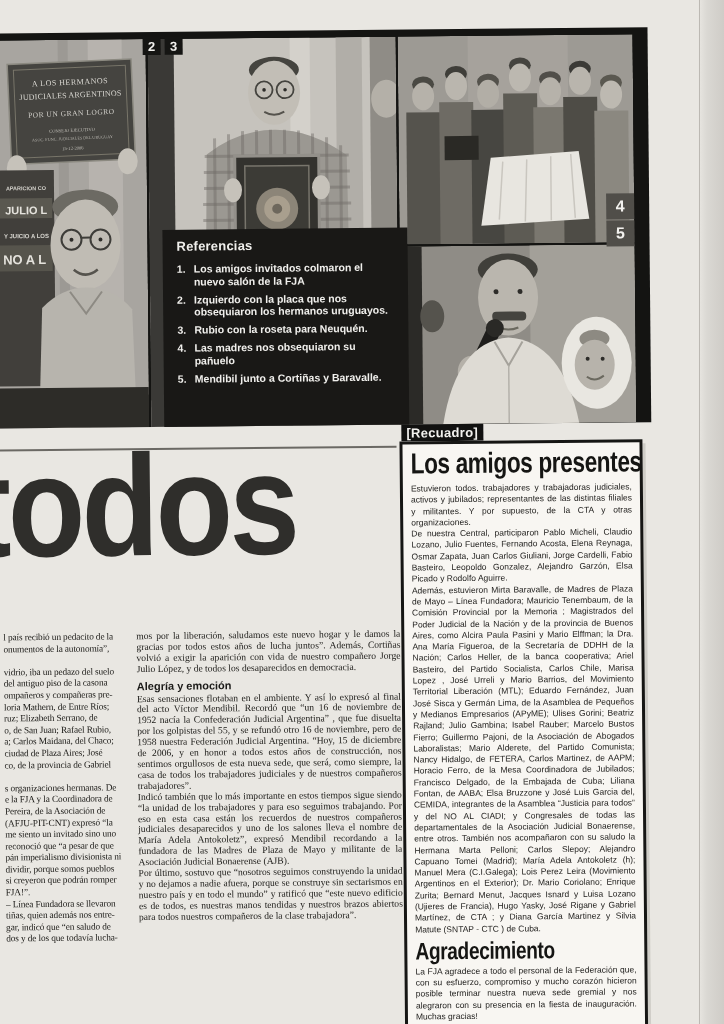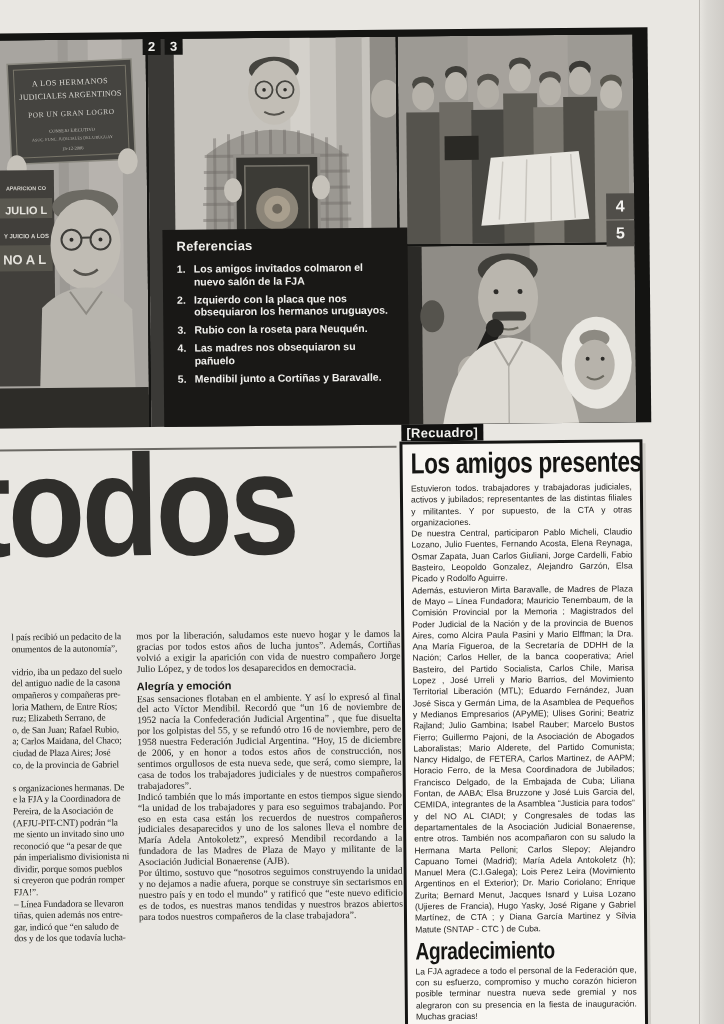--- a/index.html
+++ b/index.html
@@ -50,21 +50,21 @@
   #headline{
     position:absolute;left:-31px;top:432px;height:150px;
     font-family:"Liberation Sans",sans-serif;font-weight:bold;font-size:144px;line-height:144px;
     color:#2f2e2b;letter-spacing:-4px;white-space:nowrap;
     transform:scaleX(0.88);transform-origin:0 0;
   }
   #leftcol{
     position:absolute;left:2px;top:629px;width:133px;
     font-size:9.4px;line-height:11.6px;color:#21201d;letter-spacing:-0.15px;
   }
-  .lcol-line{white-space:nowrap;min-height:11.6px;overflow:hidden;margin-left:8px;}
+  .lcol-line{white-space:nowrap;min-height:11.6px;overflow:hidden;}
   #midcol{
     position:absolute;left:135px;top:629px;width:264px;
     font-size:9.6px;line-height:10.9px;color:#21201d;text-align:justify;
   }
   #midcol p{margin:0;}
   #midcol .subhead{
     font-family:"Liberation Sans",sans-serif;font-weight:bold;font-size:11px;
     margin:6px 0 2px 0;text-align:left;color:#1b1a18;
   }
 
@@ -323,21 +323,21 @@
     <div id="leftcol">
 
         <div class="lcol-line">l país recibió un pedacito de la</div>
 
         <div class="lcol-line">onumentos de la autonomía”,</div>
 
         <div class="lcol-line"></div>
 
         <div class="lcol-line">vidrio, iba un pedazo del suelo</div>
 
-        <div class="lcol-line">del antiguo nadie de la casona</div>
+        <div class="lcol-line">del antiguo piso de la casona</div>
 
         <div class="lcol-line">ompañeros y compañeras pre-</div>
 
         <div class="lcol-line">loria Mathern, de Entre Ríos;</div>
 
         <div class="lcol-line">ruz;  Elizabeth  Serrano,  de</div>
 
         <div class="lcol-line">o, de San Juan; Rafael Rubio,</div>
 
         <div class="lcol-line">a; Carlos Maidana, del Chaco;</div>
@@ -347,21 +347,21 @@
         <div class="lcol-line">co, de la provincia de Gabriel</div>
 
         <div class="lcol-line"></div>
 
         <div class="lcol-line">s organizaciones hermanas. De</div>
 
         <div class="lcol-line">e la FJA y la Coordinadora de</div>
 
         <div class="lcol-line">Pereira,  de  la  Asociación  de</div>
 
-        <div class="lcol-line">(AFJU-PIT-CNT)  podrán  “la</div>
+        <div class="lcol-line">(AFJU-PIT-CNT)  expresó  “la</div>
 
         <div class="lcol-line">me siento un invitado sino uno</div>
 
         <div class="lcol-line">reconoció que “a pesar de que</div>
 
         <div class="lcol-line">pán imperialismo divisionista ni</div>
 
         <div class="lcol-line">dividir, porque somos pueblos</div>
 
         <div class="lcol-line">si creyeron que podrán romper</div>

